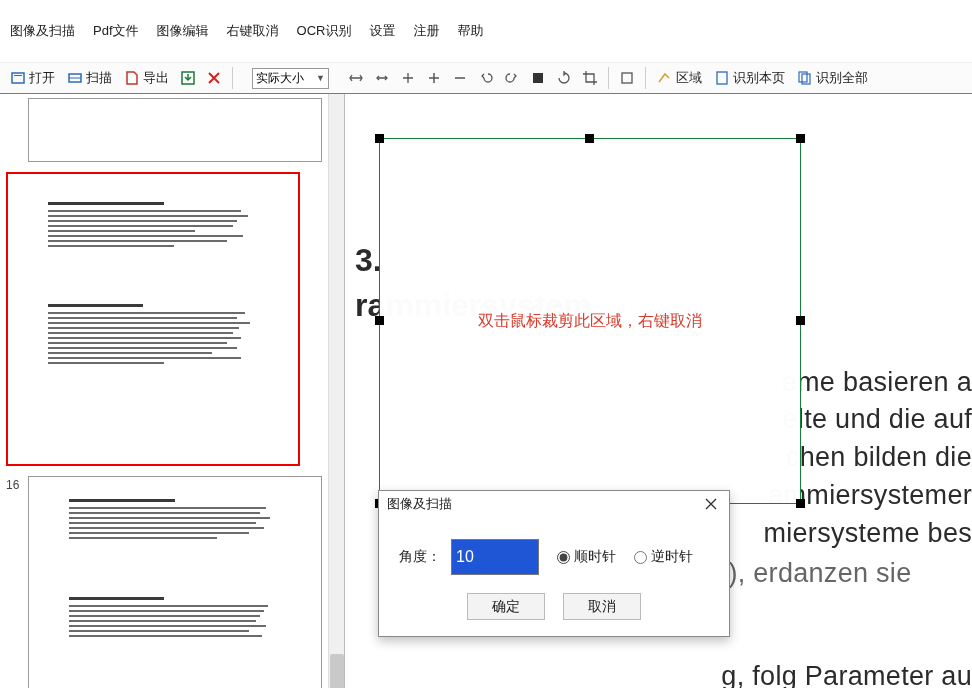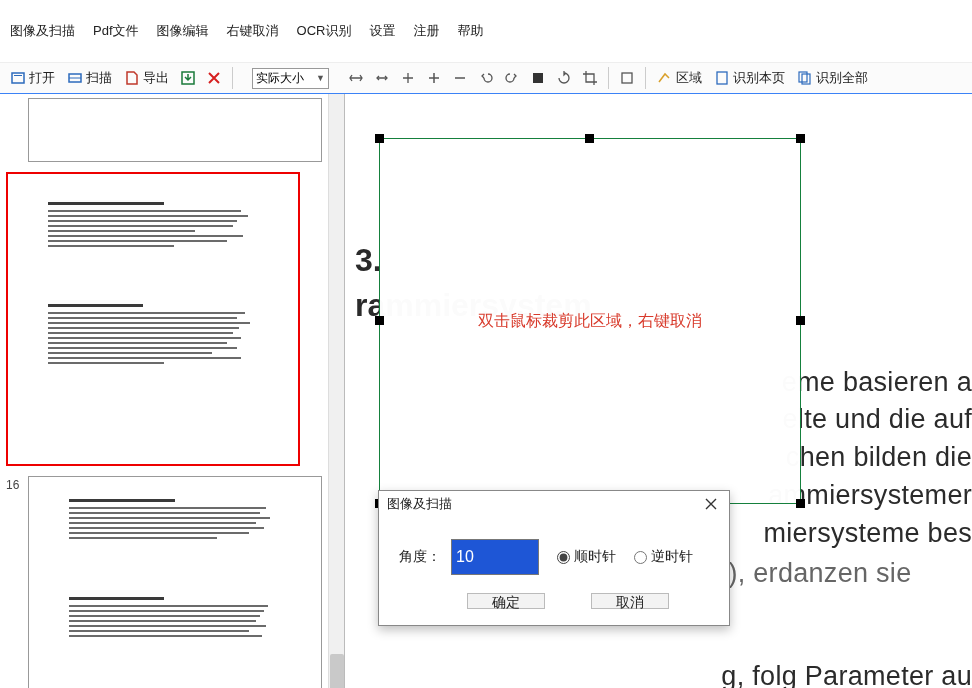--- a/index.html
+++ b/index.html
@@ -195,27 +195,26 @@
   background: #1e56d6;
   color: #fff;
   padding: 0 4px;
   font-size: 16px;
 }
 .radio-wrap { display: flex; align-items: center; gap: 4px; margin-left: 8px; font-size: 14px; color: #222; }
 .radio-wrap input { accent-color: #444; }
 .dlg-btns { display: flex; justify-content: center; gap: 18px; padding: 8px 0 16px; }
 .dlg-btn {
   width: 78px;
-  height: 16px;
+  height: 27px;
   background: #f3f3f3;
   border: 1px solid #bbb;
   cursor: pointer;
   font-size: 14px;
   color: #222;
-  margin-left: 28px;
 }
 </style>
 </head>
 <body>
 
 <div class="menubar">
   <span>图像及扫描</span>
   <span>Pdf文件</span>
   <span>图像编辑</span>
   <span>右键取消</span>

